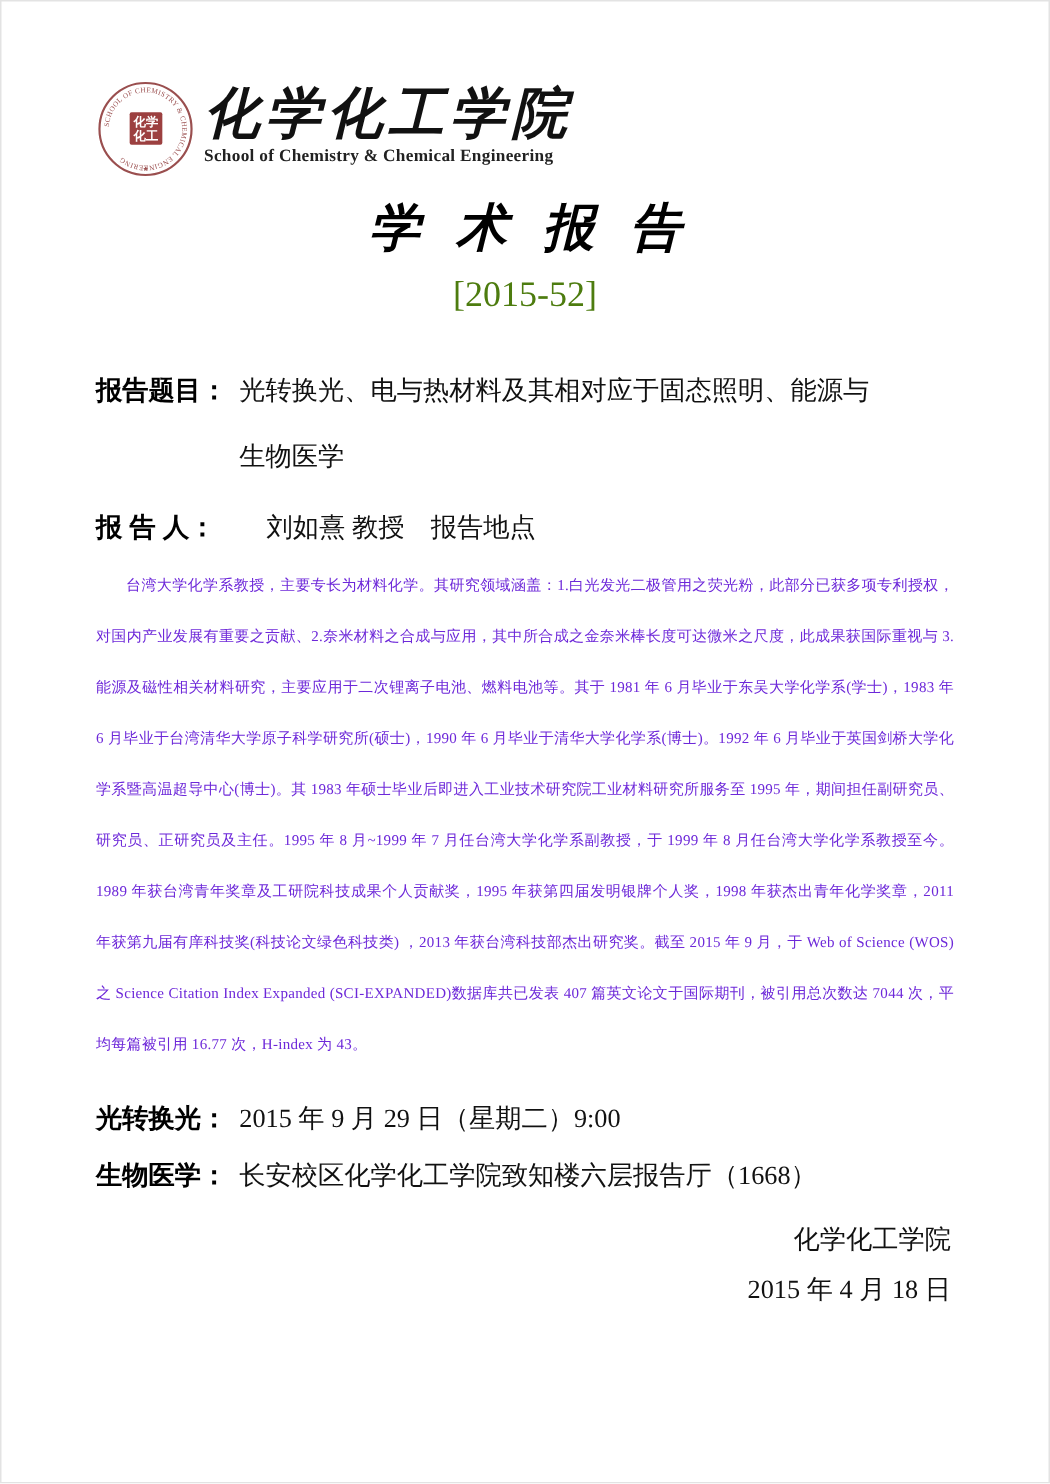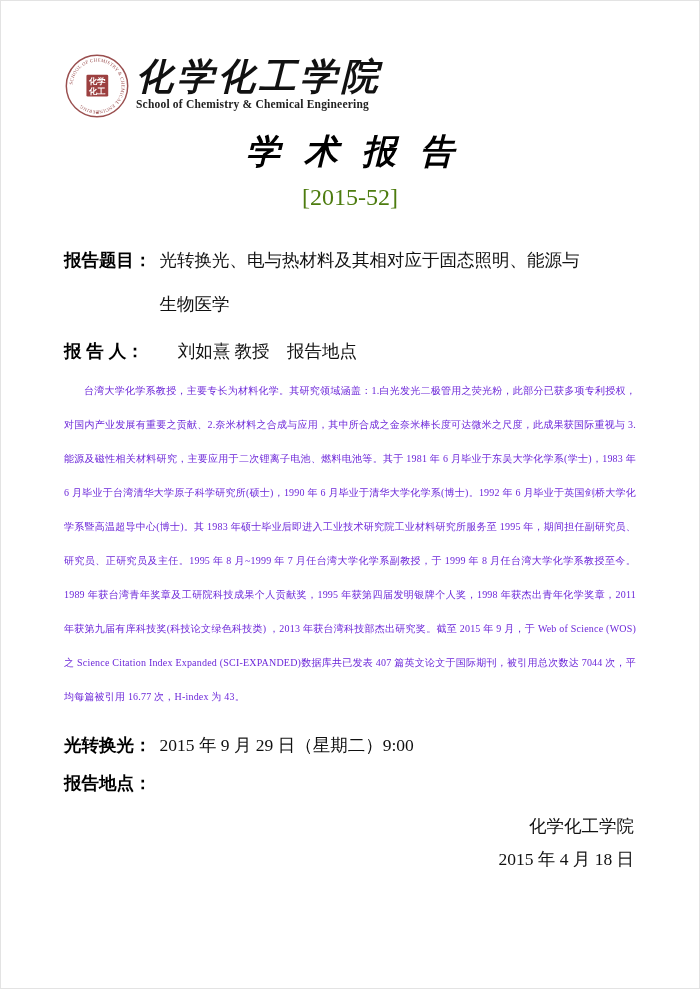--- a/index.html
+++ b/index.html
@@ -152,21 +152,22 @@
 
 
   <p class="intro-text">台湾大学化学系教授，主要专长为材料化学。其研究领域涵盖：1.白光发光二极管用之荧光粉，此部分已获多项专利授权，对国内产业发展有重要之贡献、2.奈米材料之合成与应用，其中所合成之金奈米棒长度可达微米之尺度，此成果获国际重视与 3.能源及磁性相关材料研究，主要应用于二次锂离子电池、燃料电池等。其于 1981 年 6 月毕业于东吴大学化学系(学士)，1983 年 6 月毕业于台湾清华大学原子科学研究所(硕士)，1990 年 6 月毕业于清华大学化学系(博士)。1992 年 6 月毕业于英国剑桥大学化学系暨高温超导中心(博士)。其 1983 年硕士毕业后即进入工业技术研究院工业材料研究所服务至 1995 年，期间担任副研究员、研究员、正研究员及主任。1995 年 8 月~1999 年 7 月任台湾大学化学系副教授，于 1999 年 8 月任台湾大学化学系教授至今。1989 年获台湾青年奖章及工研院科技成果个人贡献奖，1995 年获第四届发明银牌个人奖，1998 年获杰出青年化学奖章，2011 年获第九届有庠科技奖(科技论文绿色科技类) ，2013 年获台湾科技部杰出研究奖。截至 2015 年 9 月，于 Web of Science (WOS)之 Science Citation Index Expanded (SCI-EXPANDED)数据库共已发表 407 篇英文论文于国际期刊，被引用总次数达 7044 次，平均每篇被引用 16.77 次，H-index 为 43。</p>
 
   <div class="field field-time">
     <span class="label">光转换光：</span>
     <span class="value">2015 年 9 月 29 日（星期二）9:00</span>
   </div>
 
   <div class="field field-venue">
-    <span class="label">报告地点：</span>
+    <span class="label">生物医学：</span>
+    <span class="value">长安校区化学化工学院致知楼六层报告厅（1668）</span>
   </div>
 
   <div class="footer">
     <div>化学化工学院</div>
     <div>2015 年 4 月 18 日</div>
   </div>
 
 </div>
 
 </body></html>

